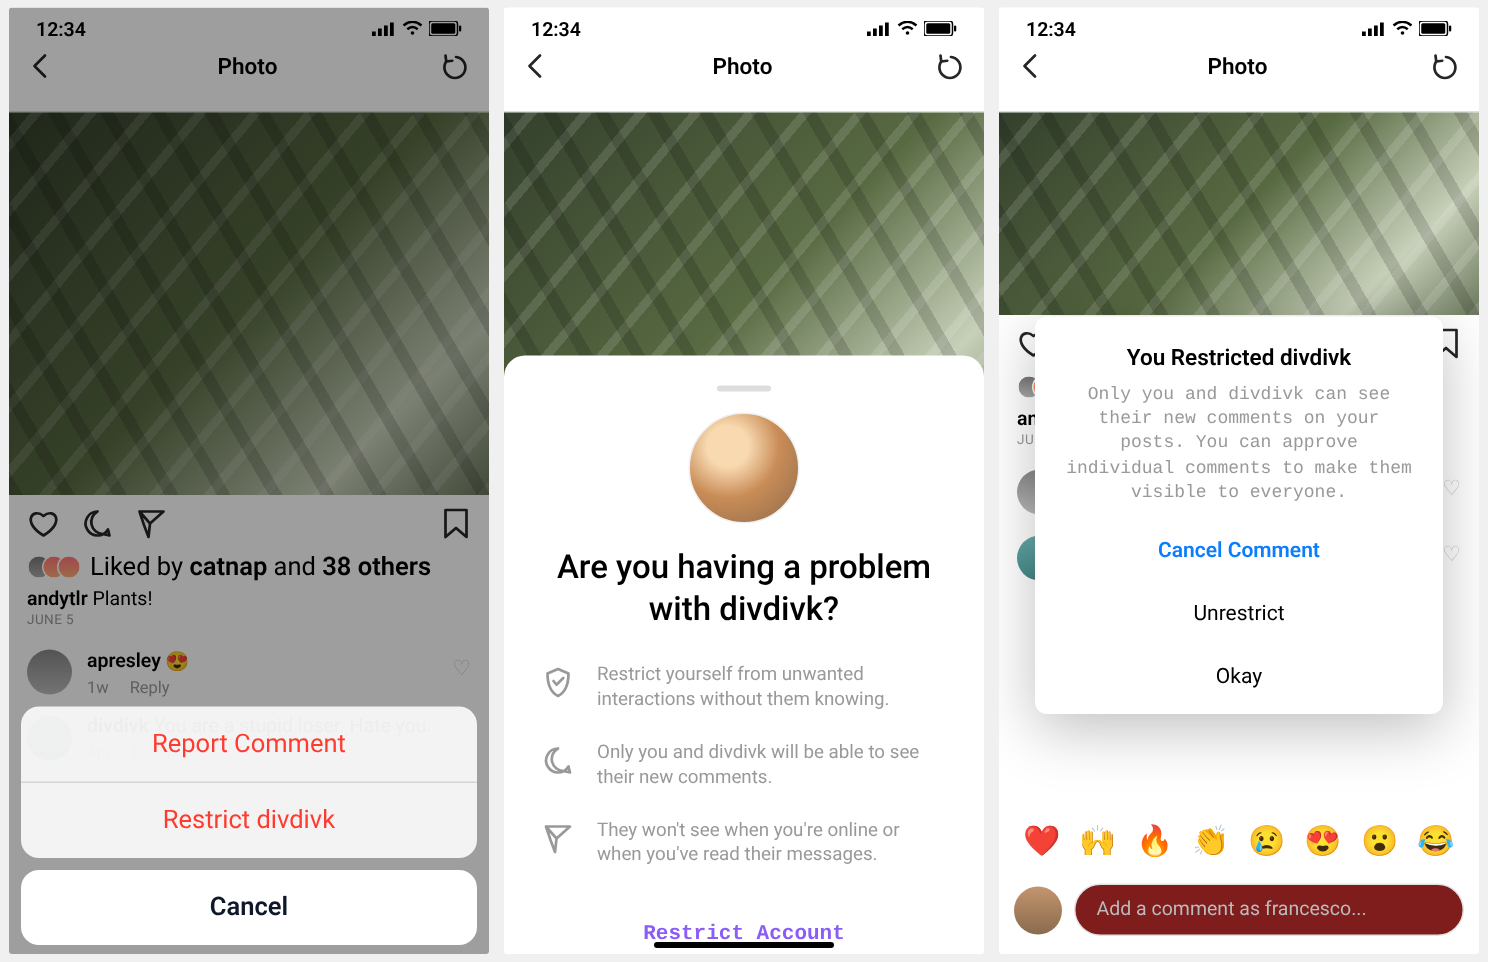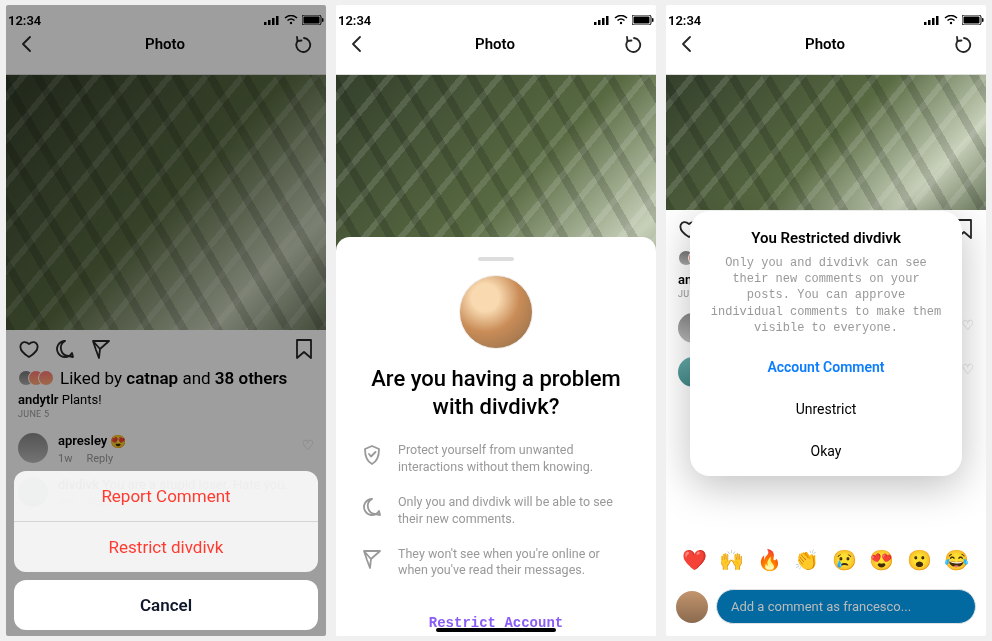--- a/index.html
+++ b/index.html
@@ -1,18 +1,18 @@
 <!DOCTYPE html>
 <html><head>
 <meta charset="utf-8">
 <style>
   * { box-sizing: border-box; margin: 0; padding: 0; font-family: -apple-system, BlinkMacSystemFont, "Segoe UI", Roboto, Helvetica, Arial, sans-serif; }
   body { background: #f0f0f0; display: flex; justify-content: center; gap: 10px; padding: 5px; width: 992px; height: 641px; }
   .phone { width: 320px; height: 631px; background: #fff; position: relative; overflow: hidden; border-radius: 2px; }
-  .statusbar { height: 30px; display: flex; justify-content: space-between; align-items: center; padding: 0 2px; font-size: 13px; font-weight: 600; }
+  .statusbar { height: 30px; display: flex; justify-content: space-between; align-items: center; padding: 0 18px; font-size: 13px; font-weight: 600; }
   .status-right { display: flex; gap: 4px; align-items: center; }
   .navbar { height: 40px; display: flex; justify-content: space-between; padding: 0 12px; border-bottom: 0.5px solid #ddd; }
   .navtitle { font-size: 15px; font-weight: 600; }
   .photo { width: 100%; height: 255px; background: linear-gradient(135deg,#34402c 0%,#586a42 25%,#c7d0b9 40%,#3e4d30 55%,#6e7c52 70%,#d4d8c9 85%,#2e3826 100%); background-size: 200% 200%; position: relative; }
   .photo::after { content:""; position:absolute; inset:0; background: repeating-linear-gradient(60deg, rgba(0,0,0,0.15) 0 8px, transparent 8px 30px), repeating-linear-gradient(-50deg, rgba(255,255,255,0.12) 0 6px, transparent 6px 28px); }
   .actions-row { display:flex; align-items:center; padding: 8px 12px 4px; gap: 14px;}
   .actions-row .spacer { flex:1; }
   .likes-row { display:flex; align-items:center; padding: 0 12px 4px; gap:6px; font-size:17px;}
   .avatars { display:flex; }
   .ava { width:16px;height:16px;border-radius:50%; background:linear-gradient(#f77,#fa7); border:1.5px solid #fff; margin-left:-6px;}
@@ -37,28 +37,28 @@
   .sheet { position:absolute; left:0; right:0; bottom:0; top:232px; background:#fff; border-top-left-radius:14px; border-top-right-radius:14px; padding: 20px 24px 0; text-align:center;}
   .handle { width:36px;height:4px;border-radius:2px;background:#ddd;margin:0 auto 14px;}
   .pfp { width:74px;height:74px;border-radius:50%; margin:0 auto 16px; background: radial-gradient(circle at 35% 30%, #f8d9b0 0 20%, #c98c57 50%, #8c6b4a 100%); border:0.5px solid #eee;}
   .sheet-title { font-size:22px; font-weight:500; line-height:1.25; margin-bottom:22px;}
   .feat { display:flex; align-items:flex-start; gap:14px; text-align:left; margin-bottom:18px;}
   .feat .ficon { width:24px; flex-shrink:0; color:#999; display:flex; justify-content:center; padding-top:2px;}
   .feat .ftext { font-size:12.5px; color:#999; line-height:1.35;}
   .sheet-action { color:#8b5cf6; font-weight:600; font-size:14px; padding:18px 0;font-family:Liberation Mono, monospace;}
   .homebar { position:absolute; bottom:4px; left:50%; transform:translateX(-50%); width:120px; height:4px; border-radius:2px; background:#000;}
   
-  .modal { position:absolute; top:206px; left:24px; right:24px; background:#fff; border-radius:20px; padding: 18px 18px 4px; text-align:center; box-shadow:0 10px 40px rgba(0,0,0,0.25);}
+  .modal { position:absolute; top:206px; left:24px; right:24px; background:#fff; border-radius:8px; padding: 18px 18px 4px; text-align:center; box-shadow:0 10px 40px rgba(0,0,0,0.25);}
   .modal-title { font-size:15px; font-weight:600; margin-bottom:8px;}
   .modal-body { font-size:12px; color:#999; line-height:1.35; margin-bottom:10px;font-family:Liberation Mono, monospace;}
   .modal-btn { padding:13px 0; font-size:14px;}
   .emoji-row { position:absolute; bottom:56px; left:0; right:0; display:flex; justify-content:space-around; padding:8px 10px; font-size:20px;}
   .comment-input { position:absolute; bottom:12px; left:10px; right:10px; display:flex; align-items:center; gap:8px;}
   .ci-ava { width:32px;height:32px;border-radius:50%;background:linear-gradient(#c3956e,#8a6a4e);}
-  .ci-field { flex:1; border:1px solid #e2e2e2; border-radius:18px; padding:9px 14px; font-size:13px; color:#bbb; background:#0369a1;}
+  .ci-field { flex:1; border:1px solid #e2e2e2; border-radius:18px; padding:9px 14px; font-size:13px; color:#bbb; background:#7f1d1d;}
   .icon-stroke { stroke:#262626; stroke-width:1.8; fill:none; stroke-linecap:round; stroke-linejoin:round; }
   .grey .icon-stroke { stroke:#999; }
   .emoji-sm { font-size:13px; vertical-align:middle;}
 </style>
 </head>
 <body>
 
 <div class="phone">
   <div class="statusbar">
     <span>12:34</span>
@@ -202,21 +202,21 @@
       <span>Are you having a problem</span><br>
       <span>with divdivk?</span>
     </div>
     <div class="feat grey">
       <span class="ficon">
           <svg width="22" height="22">
             <path class="icon-stroke" d="M11 2 L18 5 C18 13 15 18 11 20 C7 18 4 13 4 5 Z"></path>
             <path class="icon-stroke" d="M8 10 L10 12.5 L14.5 8"></path>
           </svg>
         </span>
-      <span class="ftext">Protect yourself from unwanted interactions without them knowing.</span>
+      <span class="ftext">Restrict yourself from unwanted interactions without them knowing.</span>
     </div>
     <div class="feat grey">
       <span class="ficon">
           <svg width="22" height="22">
             <path class="icon-stroke" d="M11 3 A8 8 0 1 0 18 15 L19 19 L14.5 18 A8 8 0 0 1 11 3"></path>
           </svg>
         </span>
       <span class="ftext">Only you and divdivk will be able to see their new comments.</span>
     </div>
     <div class="feat grey">
@@ -335,17 +335,17 @@
     <span>😂</span>
   </div>
   <div class="comment-input">
     <div class="ci-ava"></div>
     <div class="ci-field">Add a comment as francesco...</div>
   </div>
 
   <div class="modal">
     <div class="modal-title">You Restricted divdivk</div>
     <div class="modal-body">Only you and divdivk can see their new comments on your posts. You can approve individual comments to make them visible to everyone.</div>
-    <div class="modal-btn blue bold">Account Comment</div>
+    <div class="modal-btn blue bold">Cancel Comment</div>
     <div class="modal-btn">Unrestrict</div>
     <div class="modal-btn">Okay</div>
   </div>
 </div>
 
 </body></html>

